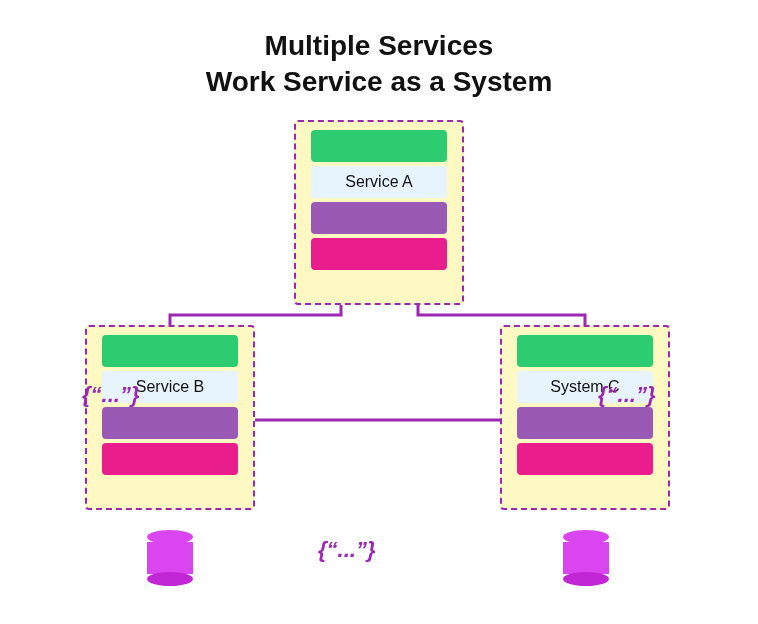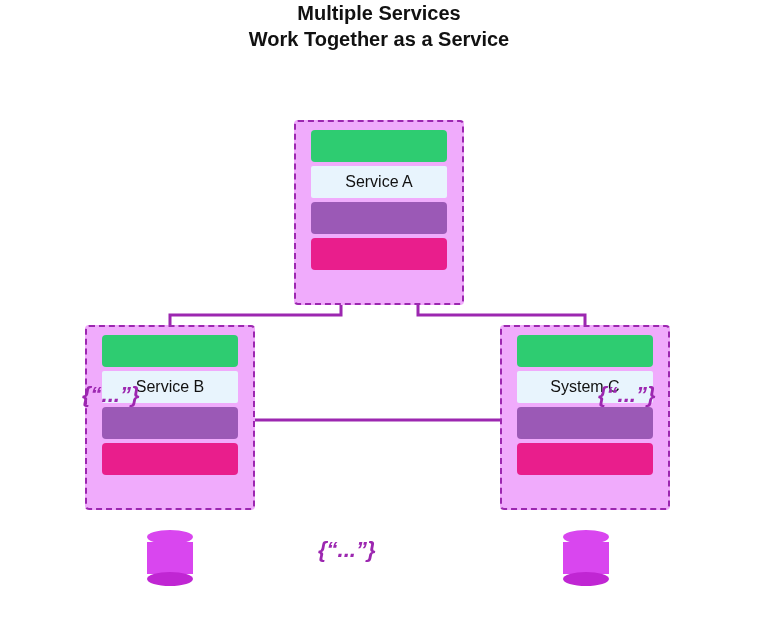--- a/index.html
+++ b/index.html
@@ -8,40 +8,41 @@
       width: 758px;
       height: 624px;
       background: #ffffff;
       font-family: Arial, sans-serif;
       overflow: hidden;
       position: relative;
     }
 
     .title {
       text-align: center;
-      font-size: 20px;
+      font-size: 28px;
       font-weight: bold;
       color: #111;
+      padding-top: 28px;
       line-height: 1.3;
     }
 
     .diagram {
       position: absolute;
       top: 100px;
       left: 0;
       width: 758px;
       height: 524px;
     }
 
     
     .service-box {
       position: absolute;
       border: 2px dashed #9c27b0;
       border-radius: 4px;
-      background: #f0abfc;
+      background: #fef9c3;
     }
 
     .service-a {
       width: 170px;
       height: 185px;
       left: 294px;
       top: 20px;
     }
 
     .service-b {
@@ -164,21 +165,21 @@
     .cyl-c {
       left: 563px;
       top: 430px;
     }
   </style>
 </head>
 <body>
 
 <div class="title">
   <span>Multiple Services</span><br>
-  <span>Work Together  as a Service</span>
+  <span>Work Service  as a System</span>
 </div>
 
 <div class="diagram">
 
   <svg class="connectors">
 
     <polyline points="341,205 341,215 170,215 170,225" fill="none" stroke="#9c27b0" stroke-width="3"></polyline>
 
     <polyline points="418,205 418,215 585,215 585,225" fill="none" stroke="#9c27b0" stroke-width="3"></polyline>
 

